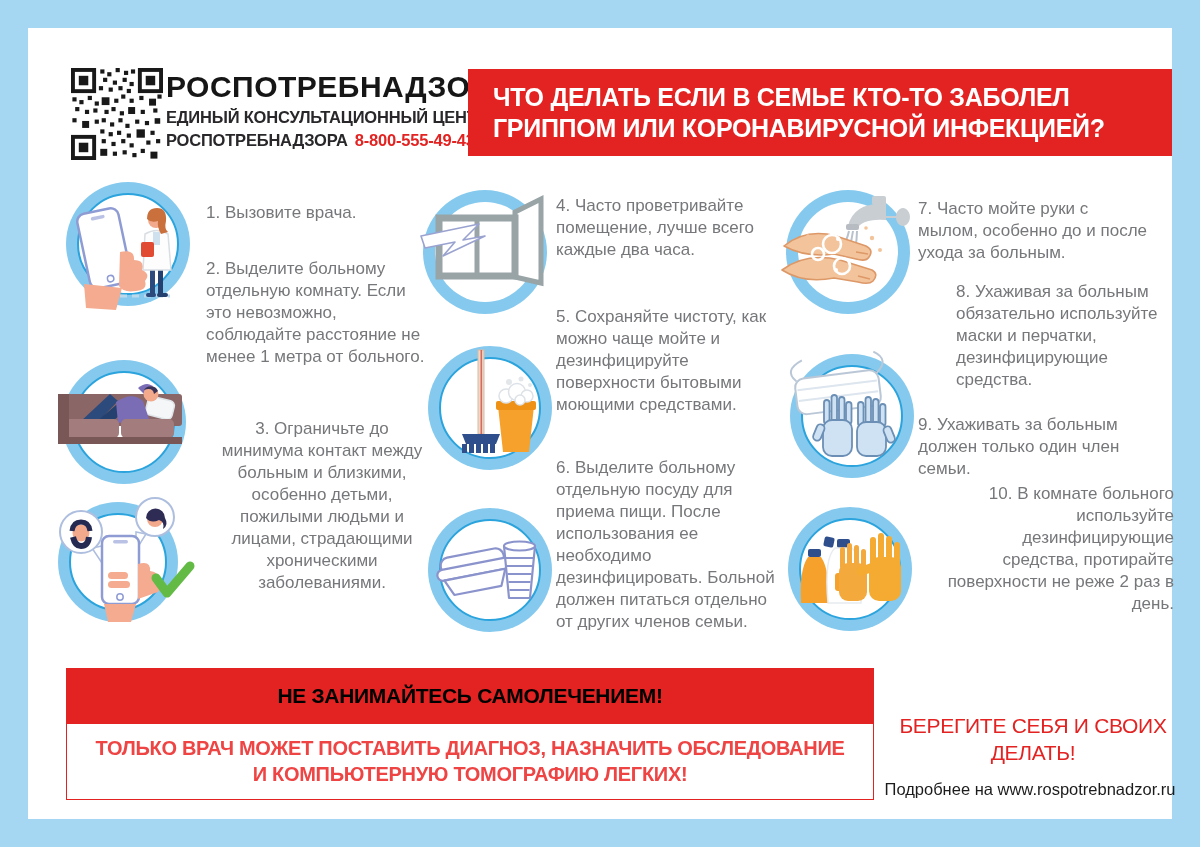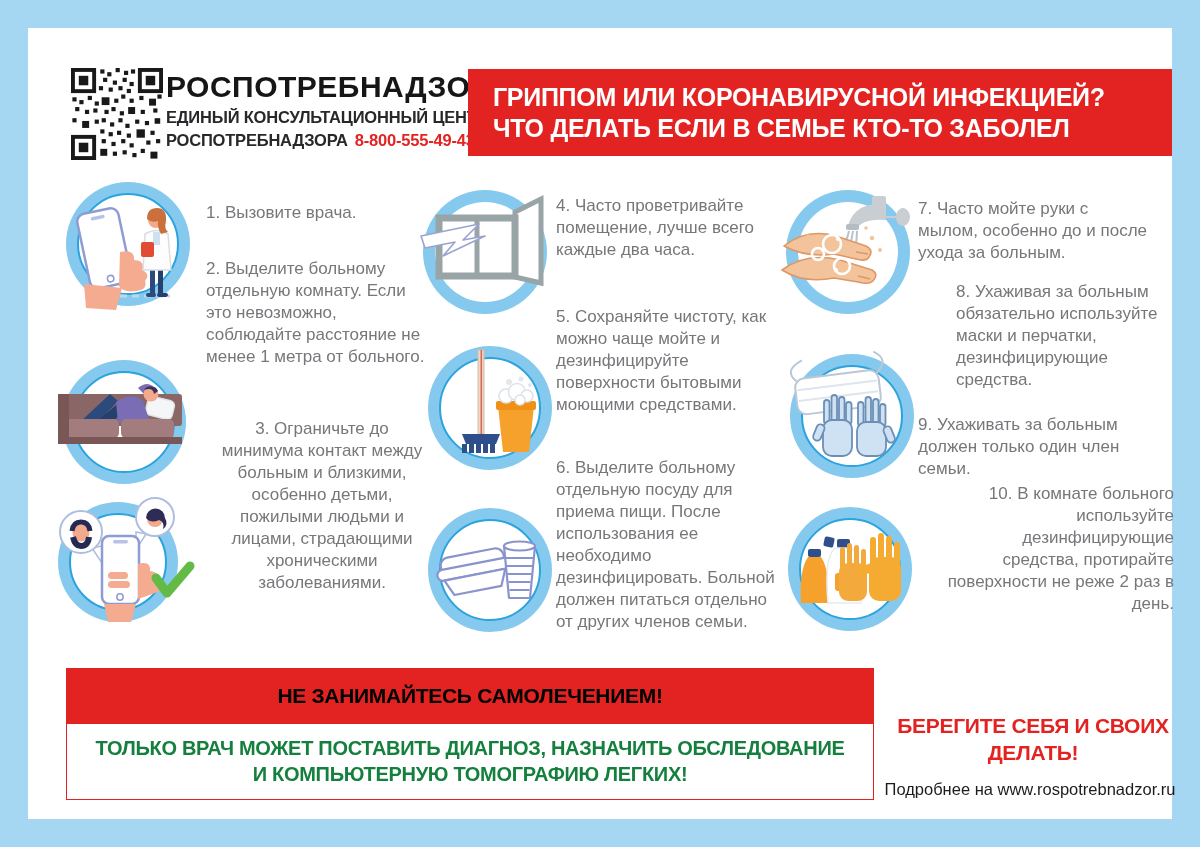--- a/index.html
+++ b/index.html
@@ -43,27 +43,27 @@
   .i8{left:782px;top:346px;}
   .i10{left:780px;top:499px;}
   .icon svg{overflow:visible;}
   
   .warn-box{
     position:absolute;left:66px;top:668px;width:808px;height:55px;background:#e32322;
     color:#000000;font-weight:bold;font-size:21px;line-height:55px;text-align:center;letter-spacing:-.3px;
   }
   .doctor-box{
     position:absolute;left:66px;top:723px;width:808px;height:77px;background:#fff;
-    border:1.5px solid #e32322;box-sizing:border-box;color:#15803d;font-weight:bold;
+    border:1.5px solid #e32322;box-sizing:border-box;color:#ef4444;font-weight:bold;
     font-size:20px;line-height:26px;text-align:center;padding-top:11px;letter-spacing:-.3px;
   }
   .doctor-box span{display:block;}
   .care{
     position:absolute;left:888px;top:712px;width:290px;text-align:center;color:#e32322;
-    font-weight:bold;font-size:21px;line-height:27px;letter-spacing:-.3px;
+    font-weight:normal;font-size:21px;line-height:27px;letter-spacing:-.3px;
   }
   .care span{display:block;}
   .more-info{position:absolute;left:880px;top:780px;width:300px;text-align:center;color:#1c1c1c;font-size:16.5px;}
 </style>
 </head>
 <body>
 
 <div class="poster">
   <div class="sheet"></div>
 
@@ -148,22 +148,22 @@
       </g>
     </svg>
   </div>
   <div class="org-title">РОСПОТРЕБНАДЗОР</div>
   <div class="center-line1">ЕДИНЫЙ КОНСУЛЬТАЦИОННЫЙ ЦЕНТР</div>
   <div class="center-line2">
     <span>РОСПОТРЕБНАДЗОРА</span><span class="phone">8-800-555-49-43</span>
   </div>
 
   <div class="banner">
+    <span>ЧТО ДЕЛАТЬ ЕСЛИ В СЕМЬЕ КТО-ТО ЗАБОЛЕЛ</span>
     <span>ГРИППОМ ИЛИ КОРОНАВИРУСНОЙ ИНФЕКЦИЕЙ?</span>
-    <span>ЧТО ДЕЛАТЬ ЕСЛИ В СЕМЬЕ КТО-ТО ЗАБОЛЕЛ</span>
   </div>
 
   <div class="icon i1">
     <svg width="140" height="146" viewBox="0 0 140 146">
       <circle cx="70" cy="72" r="62" fill="#85caee"></circle>
         <circle cx="70" cy="72" r="50" fill="#fff"></circle>
         <circle cx="70" cy="72" r="50" fill="none" stroke="#2ba3dc" stroke-width="2"></circle>
       <line x1="38" y1="124" x2="112" y2="124" stroke="#bcd9ec" stroke-width="3" stroke-dasharray="7 5"></line>
 
       <rect x="92" y="96" width="5" height="26" fill="#2c4a7c"></rect>

